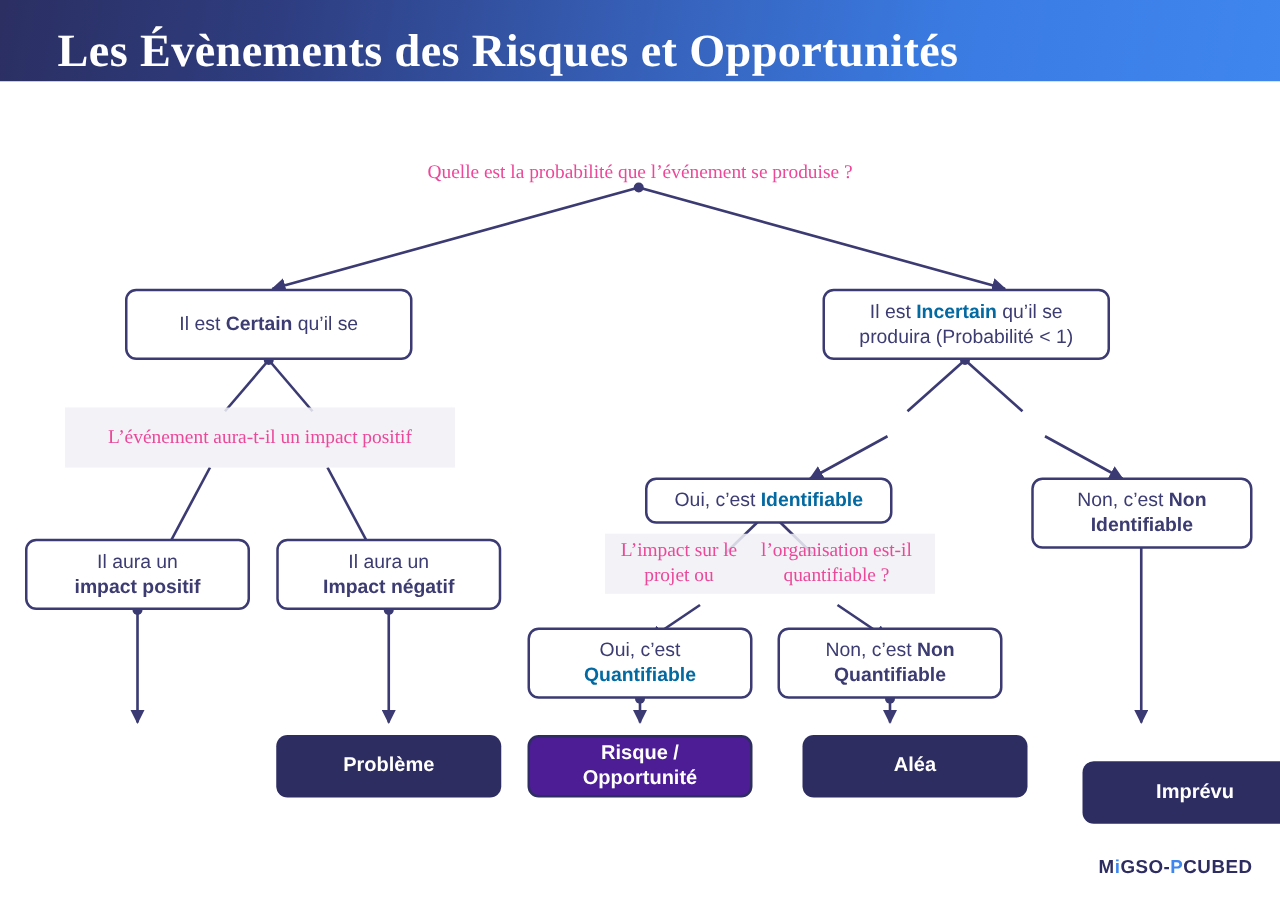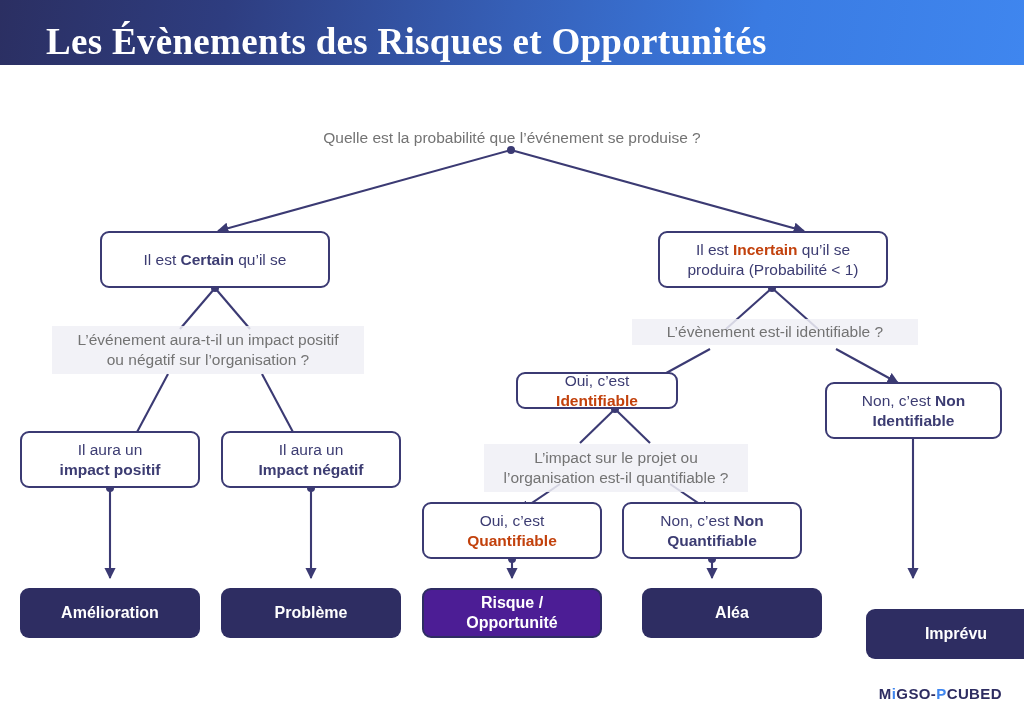--- a/index.html
+++ b/index.html
@@ -70,41 +70,42 @@
     border-radius: 9px;
     font-size: 15.5px;
     color: #3c3c72;
     padding: 4px 8px;
   }
 
   
   .qlabel {
     background: rgba(240,240,246,0.85);
     font-size: 15.5px;
-    color: #737373;
+    color: #ec4899;
     padding: 2px 6px;
+    font-family: Liberation Serif, serif;
   }
   .qlabel.plain { background: transparent; }
 
   
   .result {
     border-radius: 9px;
     font-size: 16px;
     font-weight: bold;
     color: #ffffff;
     background: #2e2d62;
     padding: 4px 8px;
   }
   .result.accent {
     background: #4c1d95;
     border: 2px solid #2e2d62;
   }
 
   .b { font-weight: bold; }
-  .blue { color: #c2410c; font-weight: bold; }
+  .blue { color: #0369a1; font-weight: bold; }
 
   
   .logo {
     position: absolute;
     right: 22px;
     bottom: 17px;
     font-size: 15px;
     font-weight: bold;
     letter-spacing: 0.4px;
     color: #2e2d62;
@@ -179,66 +180,63 @@
 
   <div class="node box" style="left:658px; top:140px; width:230px; height:57px; flex-direction:column;">
     <div>
       <span>Il est </span><span class="blue">Incertain</span><span> qu’il se</span>
     </div>
     <div>produira (Probabilité &lt; 1)</div>
   </div>
 
   <div class="node qlabel" style="left:52px; top:235px; width:312px; height:48px; flex-direction:column;">
     <div>L’événement aura-t-il un impact positif</div>
-    <div>ou négatif sur l’organisation ?</div>
-  </div>
-
-  <div class="node qlabel" style="left:632px; top:228px; width:286px; height:26px;">L’évènement est-il identifiable ?</div>
+  </div>
+
 
   <div class="node box" style="left:20px; top:340px; width:180px; height:57px; flex-direction:column;">
     <div>Il aura un</div>
     <div class="b">impact positif</div>
   </div>
 
   <div class="node box" style="left:221px; top:340px; width:180px; height:57px; flex-direction:column;">
     <div>Il aura un</div>
     <div class="b">Impact négatif</div>
   </div>
 
-  <div class="node box" style="left:516px; top:281px; width:162px; height:37px;align-items:center;">
+  <div class="node box" style="left:516px; top:291px; width:198px; height:37px;align-items:center;">
     <div>
       <span>Oui, c’est </span><span class="blue">Identifiable</span>
     </div>
   </div>
 
   <div class="node box" style="left:825px; top:291px; width:177px; height:57px; flex-direction:column;">
     <div>
       <span>Non, c’est </span><span class="b">Non</span>
     </div>
     <div class="b">Identifiable</div>
   </div>
 
-  <div class="node qlabel" style="left:484px; top:353px; width:264px; height:48px; flex-direction:column;">
+  <div class="node qlabel" style="left:484px; top:336px; width:264px; height:48px; flex-direction:row;justify-content:space-between;">
     <div>L’impact sur le projet ou</div>
     <div>l’organisation est-il quantifiable ?</div>
   </div>
 
   <div class="node box" style="left:422px; top:411px; width:180px; height:57px; flex-direction:column;">
     <div>Oui, c’est</div>
     <div class="blue">Quantifiable</div>
   </div>
 
   <div class="node box" style="left:622px; top:411px; width:180px; height:57px; flex-direction:column;">
     <div>
       <span>Non, c’est </span><span class="b">Non</span>
     </div>
     <div class="b">Quantifiable</div>
   </div>
 
-  <div class="node result" style="left:20px; top:497px; width:180px; height:50px;">Amélioration</div>
 
   <div class="node result" style="left:221px; top:497px; width:180px; height:50px;">Problème</div>
 
   <div class="node result accent" style="left:422px; top:497px; width:180px; height:50px; flex-direction:column;">
     <div>Risque /</div>
     <div>Opportunité</div>
   </div>
 
   <div class="node result" style="left:622px; top:497px; width:180px; height:50px;margin-left:20px;">Aléa</div>
 

